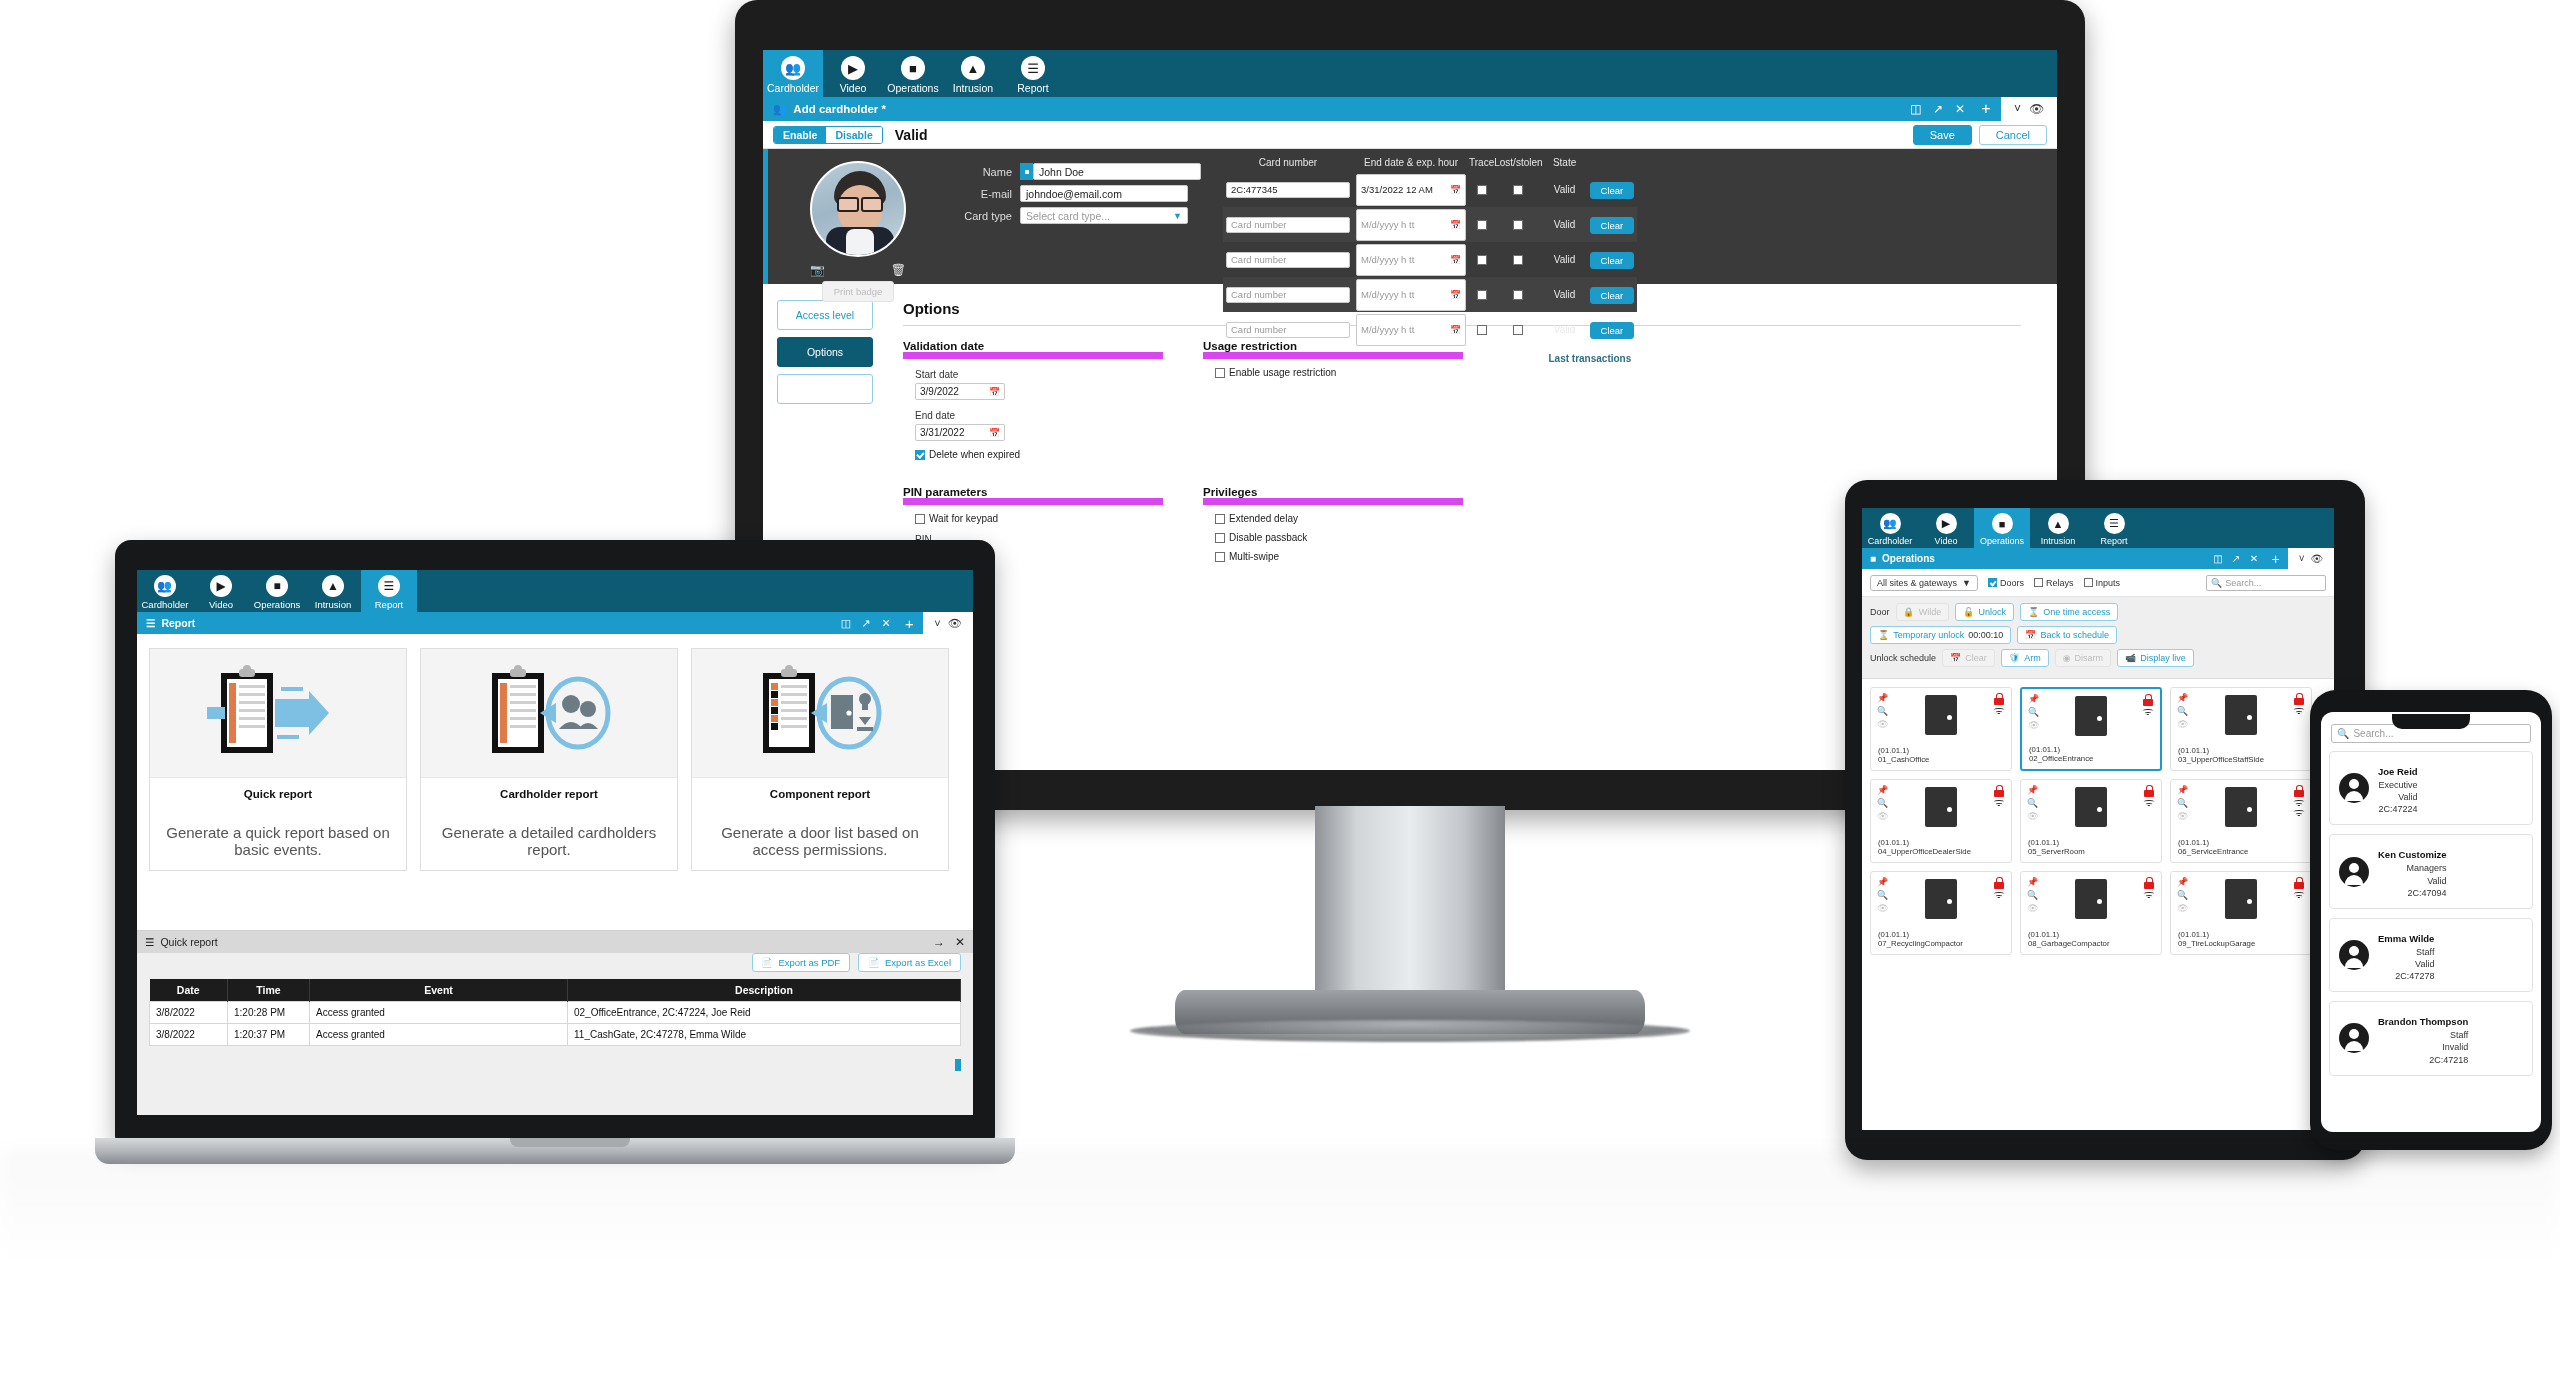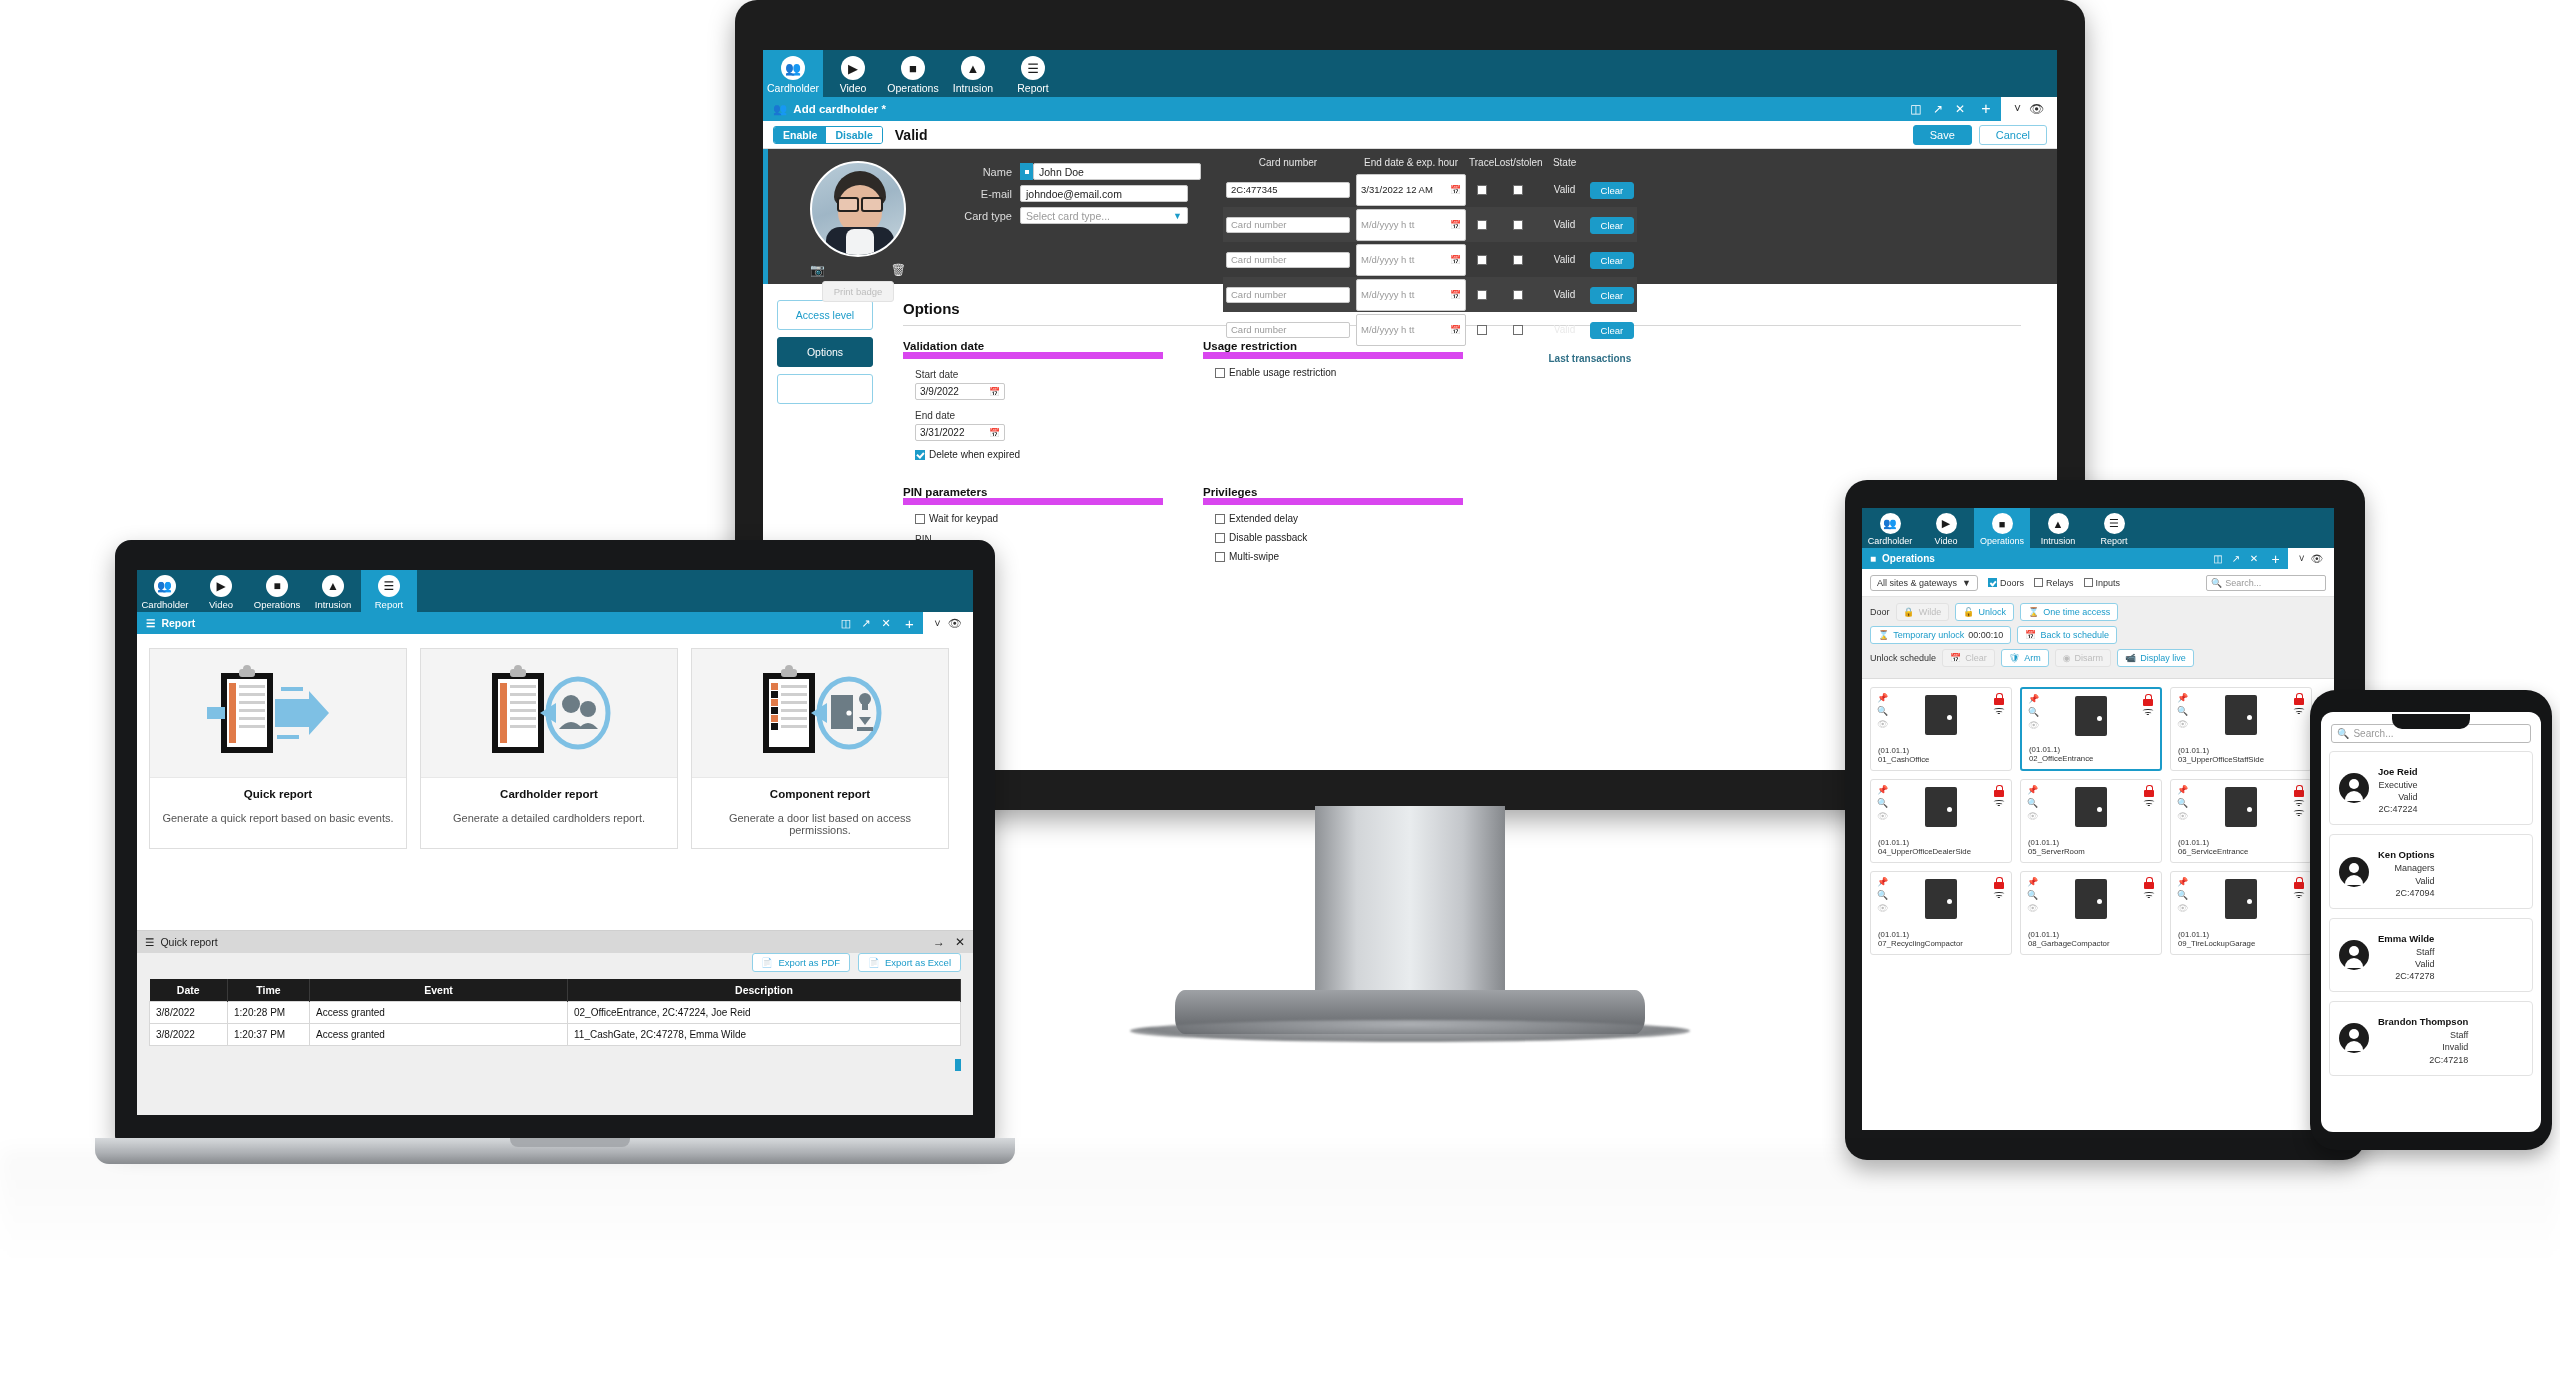--- a/index.html
+++ b/index.html
@@ -173,21 +173,21 @@
   .lap-winbar { height:22px; padding-left:9px; font-size:10.5px; }
   .lap-winbar .wbtn { width:20px; height:22px; font-size:11px; }
   .lap-winbar .wplus { width:27px; height:22px; font-size:15px; }
   .lap-winbar .wtail { width:50px; height:22px; gap:7px; color:#333; font-size:11px; }
 
   .rep-cards { display:flex; gap:13px; padding:14px 12px 0; background:#fff; }
   .rep-card { width:258px; border:1px solid #dedede; background:#fff; }
   .rep-thumb { height:128px; background:#f4f4f4; display:flex; align-items:center; justify-content:center; }
   .rep-meta { padding:10px 8px 12px; text-align:center; border-top:1px solid #e8e8e8; }
   .rep-name { font-size:11.5px; font-weight:bold; color:#111; }
-  .rep-desc { font-size:11px; color:#555; margin-top:12px; }
+  .rep-desc { font-size:15px; color:#555; margin-top:24px; }
 
   .qr-panel { position:absolute; left:0; bottom:0; width:836px; height:185px; background:#efefef; border-top:1px solid #cfcfcf; }
   .qr-head { height:22px; background:#d8d8d8; display:flex; align-items:center; padding:0 8px; font-size:10.5px; color:#222; gap:6px; }
   .qr-head .r { margin-left:auto; display:flex; gap:10px; font-size:12px; cursor:pointer; }
   .qr-steps { display:flex; justify-content:center; gap:8px; padding:9px 0 6px; }
   .qr-steps div { font-size:9.5px; padding:3px 9px; }
   .qr-exports { display:flex; justify-content:flex-end; gap:8px; padding:0 12px 7px; }
   .qr-exports div { font-size:9.5px; padding:3px 9px; display:flex; align-items:center; gap:5px; }
   .qr-tbl { width:812px; margin:0 12px; border-collapse:collapse; }
   .qr-tbl th { background:#1c1c1c; color:#fff; font-size:10.5px; font-weight:bold; padding:5px 6px; border-right:1px solid #3a3a3a; }
@@ -1001,21 +1001,21 @@
           <span>🔍</span>
           <span>Search...</span>
         </div>
         <div id="ph-list">
             <div class="ph-item">
               <span class="ph-av"></span>
               <span><span class="ph-nm">Joe Reid</span><div class="ph-ln">Executive</div><div class="ph-ln">Valid</div><div class="ph-ln">2C:47224</div></span>
             </div>
             <div class="ph-item">
               <span class="ph-av"></span>
-              <span><span class="ph-nm">Ken Options</span><div class="ph-ln">Managers</div><div class="ph-ln">Valid</div><div class="ph-ln">2C:47094</div></span>
+              <span><span class="ph-nm">Ken Customize</span><div class="ph-ln">Managers</div><div class="ph-ln">Valid</div><div class="ph-ln">2C:47094</div></span>
             </div>
             <div class="ph-item">
               <span class="ph-av"></span>
               <span><span class="ph-nm">Emma Wilde</span><div class="ph-ln">Staff</div><div class="ph-ln">Valid</div><div class="ph-ln">2C:47278</div></span>
             </div>
             <div class="ph-item">
               <span class="ph-av"></span>
               <span><span class="ph-nm">Brandon Thompson</span><div class="ph-ln">Staff</div><div class="ph-ln">Invalid</div><div class="ph-ln">2C:47218</div></span>
             </div>
           </div>

